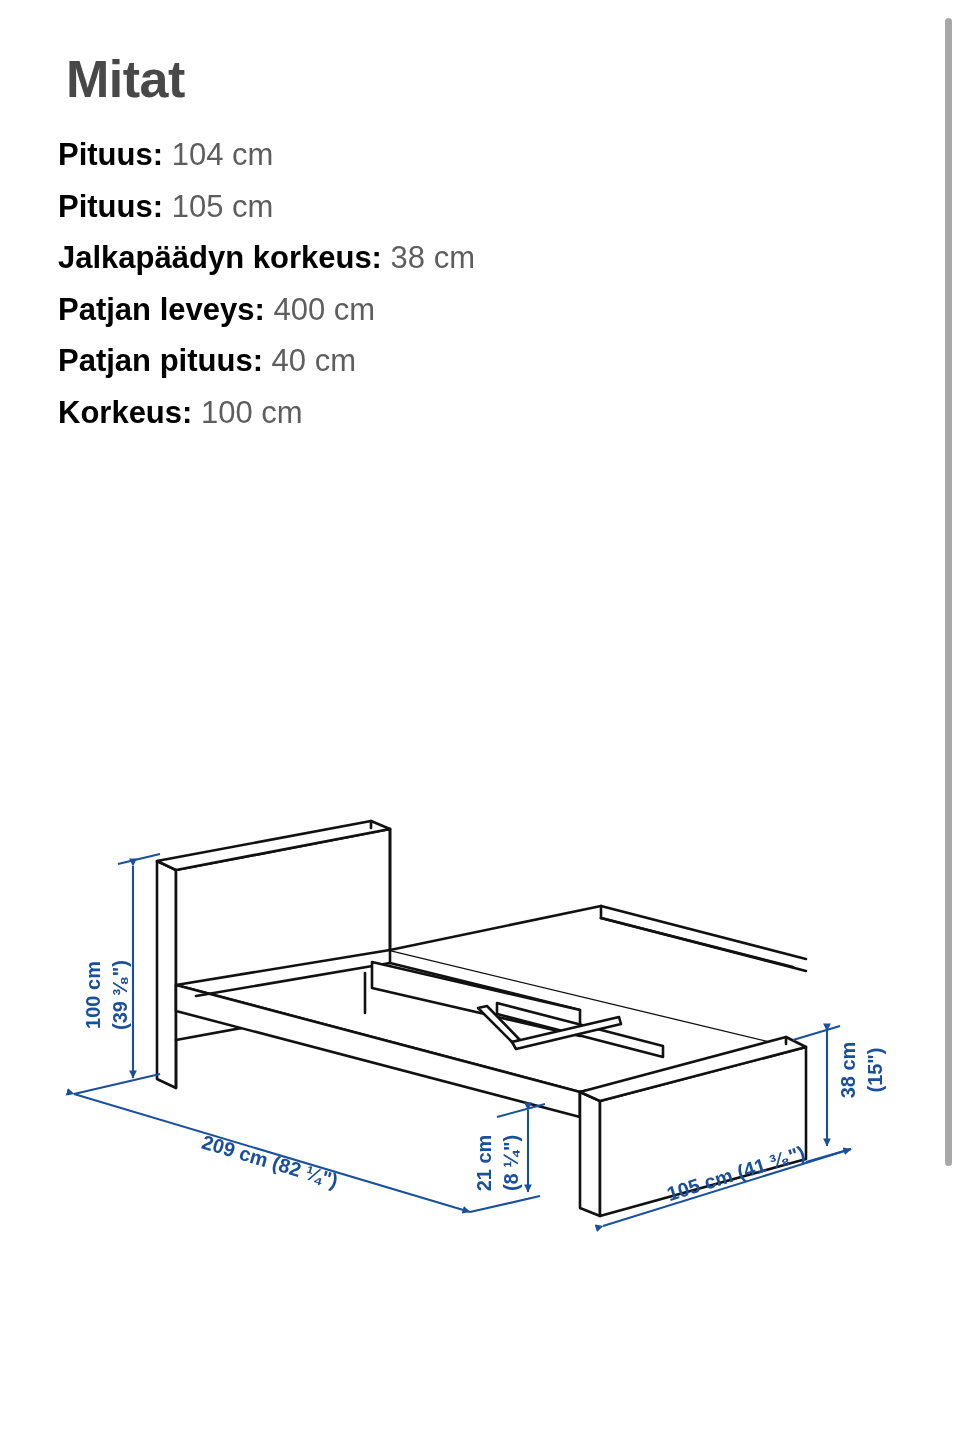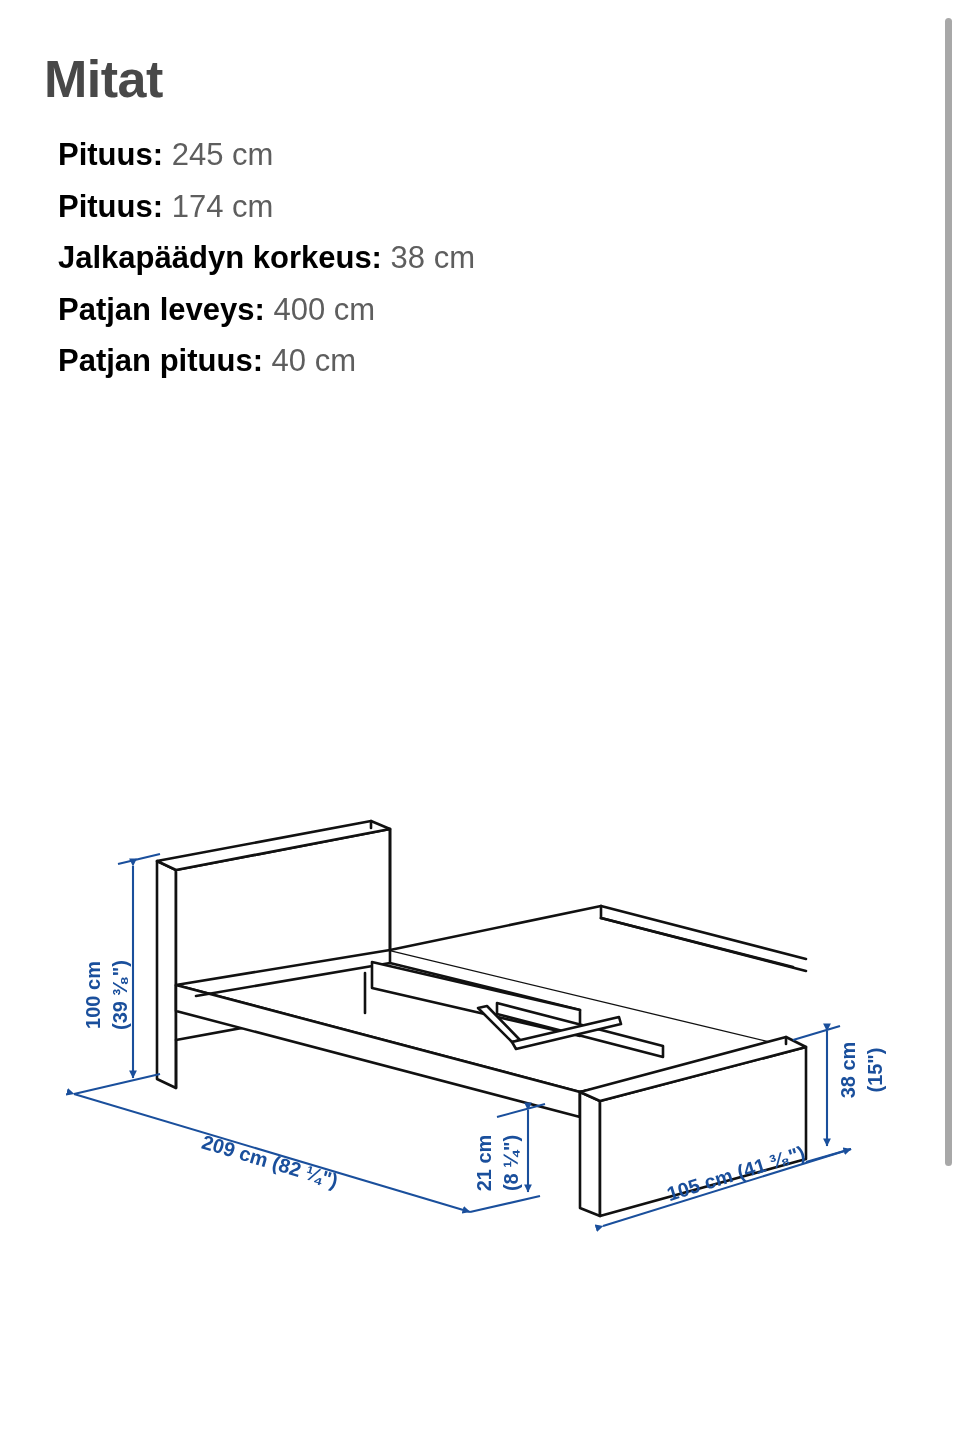--- a/index.html
+++ b/index.html
@@ -19,21 +19,21 @@
 
   .page {
     position: absolute;
     inset: 0;
     background: #ffffff;
   }
 
   
   .page-title {
     position: absolute;
-    left: 44px;
+    left: 66px;
     top: 16px;
     font-size: 52px;
     line-height: 1.1;
     font-weight: 700;
     color: #484848;
     letter-spacing: -0.5px;
     white-space: nowrap;
   }
 
   
@@ -94,37 +94,41 @@
 </head>
 <body>
 
 <div class="page">
 
   <h1 class="page-title">Mitat</h1>
 
   <div class="spec-list">
     <div class="spec-row">
       <span class="spec-label">Pituus:</span>
-      <span class="spec-value">245 cm</span>
+      <span class="spec-value">104 cm</span>
     </div>
     <div class="spec-row">
       <span class="spec-label">Pituus:</span>
-      <span class="spec-value">174 cm</span>
+      <span class="spec-value">105 cm</span>
     </div>
     <div class="spec-row">
       <span class="spec-label">Jalkapäädyn korkeus:</span>
       <span class="spec-value">38 cm</span>
     </div>
     <div class="spec-row">
       <span class="spec-label">Patjan leveys:</span>
       <span class="spec-value">400 cm</span>
     </div>
     <div class="spec-row">
       <span class="spec-label">Patjan pituus:</span>
       <span class="spec-value">40 cm</span>
+    </div>
+    <div class="spec-row">
+      <span class="spec-label">Korkeus:</span>
+      <span class="spec-value">100 cm</span>
     </div>
   </div>
 
   <div class="diagram-wrap">
     <svg class="diagram-svg" viewBox="0 0 960 480" xmlns="http://www.w3.org/2000/svg">
         <defs>
         <marker id="arrHead" markerWidth="9" markerHeight="9" refX="7.6" refY="4.5" orient="auto" markerUnits="userSpaceOnUse">
           <path d="M0,0.6 L8,4.5 L0,8.4 Z" fill="#1a4f9c"></path>
         </marker>
       </defs>

